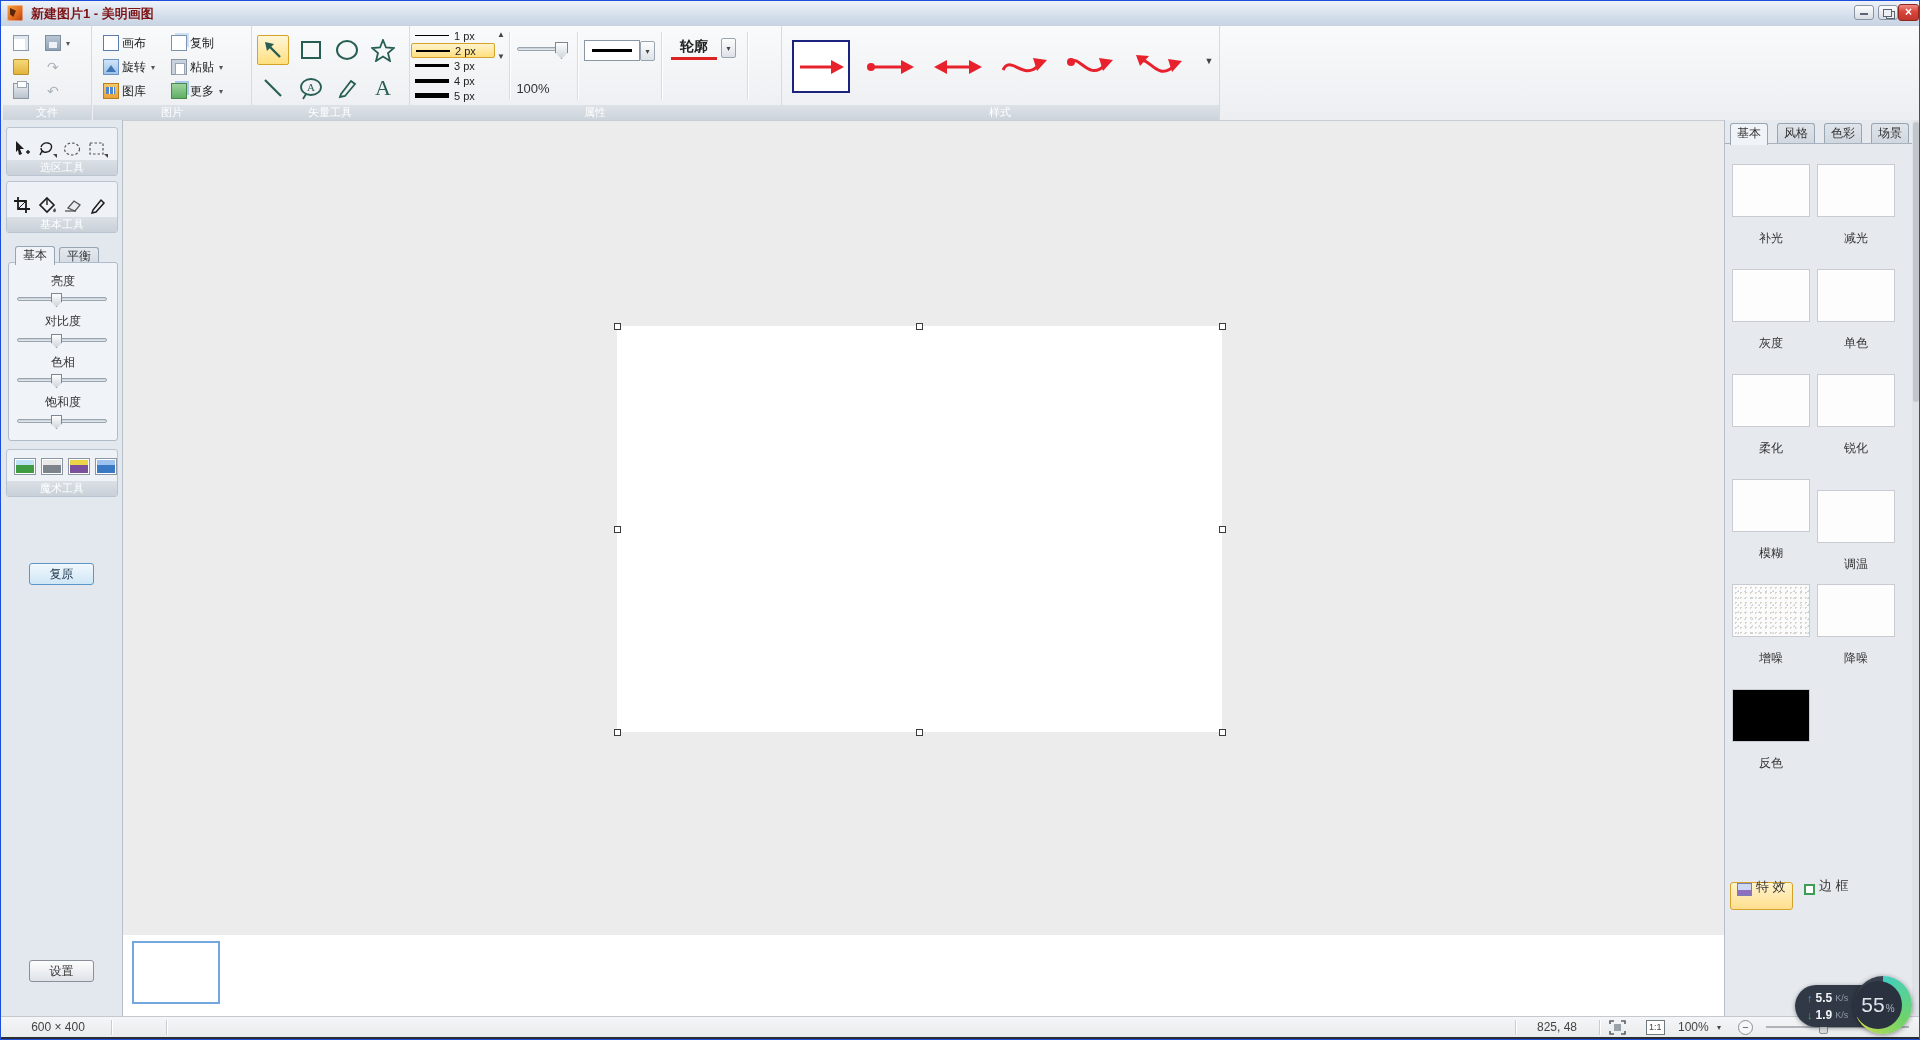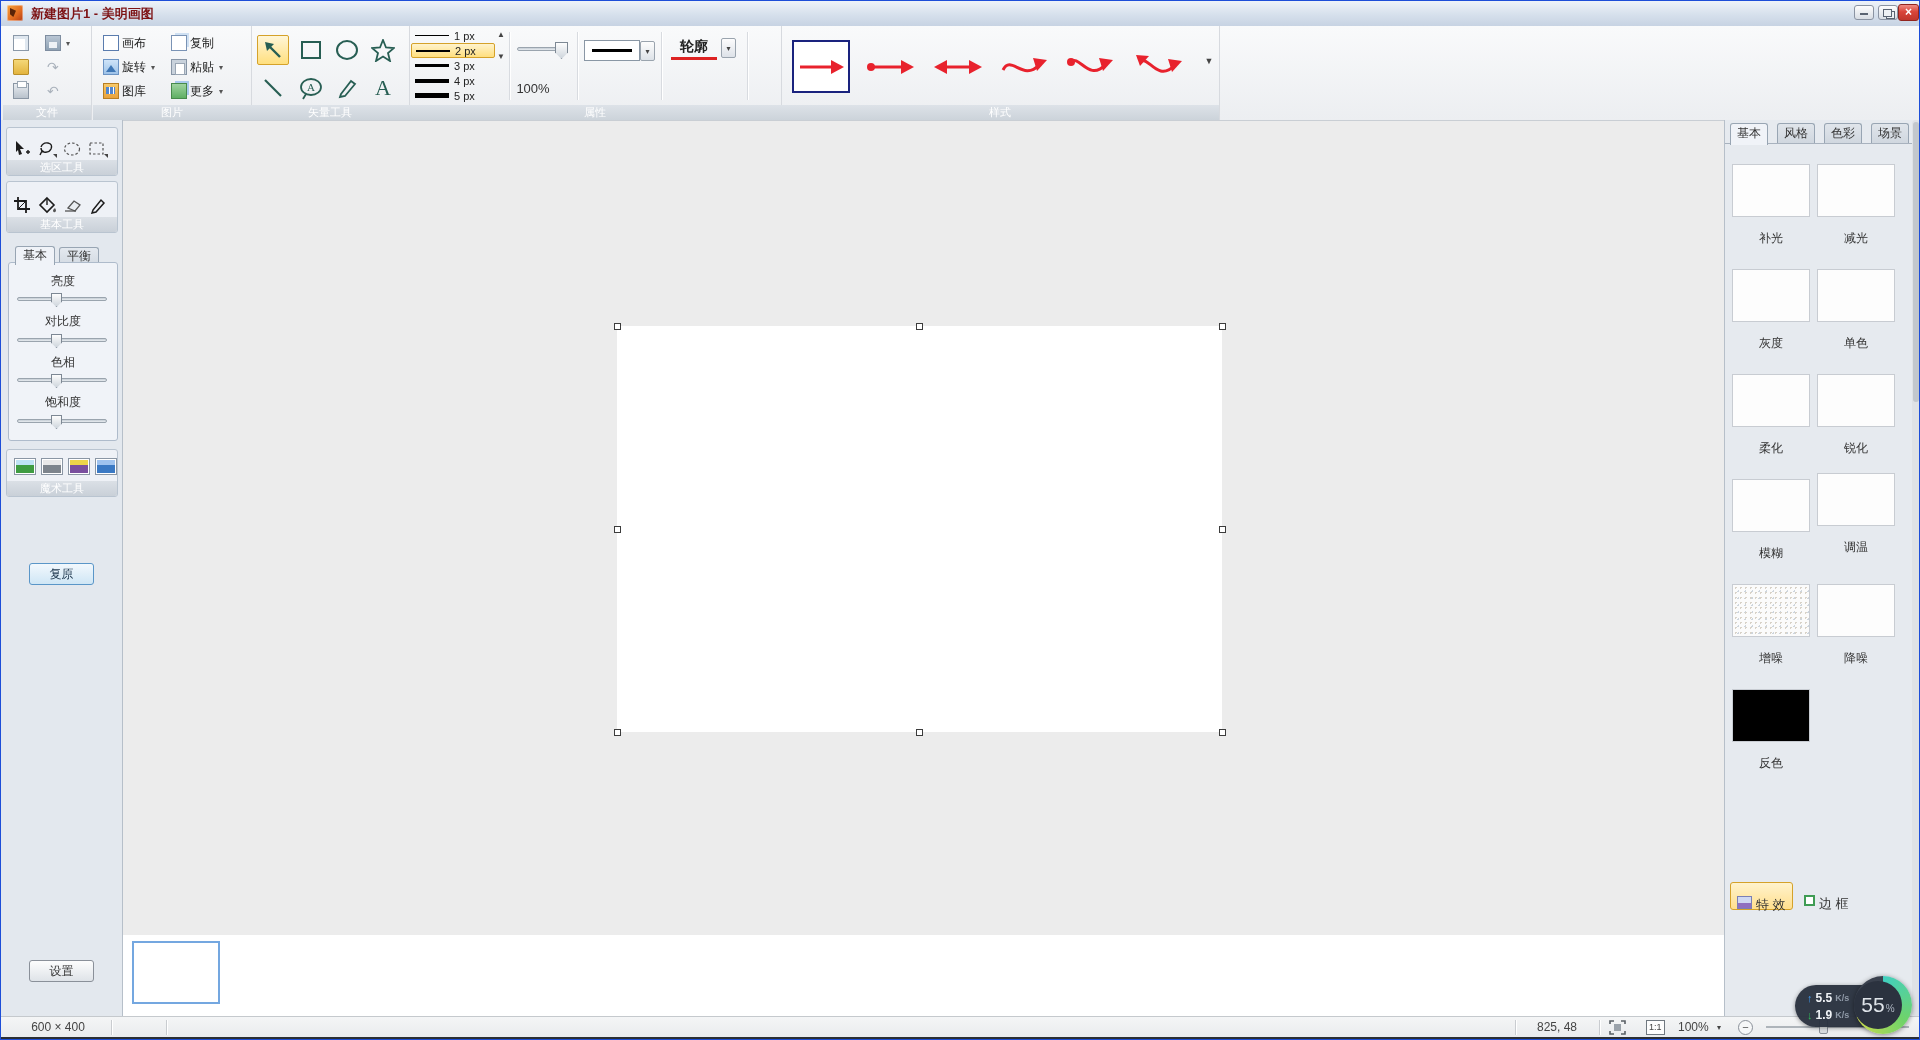--- a/index.html
+++ b/index.html
@@ -108,42 +108,42 @@
   .rtabline{position:absolute;left:0;top:23px;width:100%;height:1px;background:#a8b2be;}
   .rtab{position:absolute;top:3px;height:19px;padding:0 6px;font-size:12px;line-height:19px;color:#333;
      border:1px solid #98a5b3;border-bottom:none;border-radius:3px 3px 0 0;background:linear-gradient(#e0e5eb,#d0d7df);z-index:1;}
   .rtab.active{background:#f0f3f8;height:21px;z-index:3;}
   .fx{position:absolute;width:78px;}
   .fx-thumb{width:78px;height:53px;background:#fdfdfd;border:1px solid #c8ccd2;box-sizing:border-box;}
   .fx-thumb.noise{background-color:#fbfbfb;background-image:radial-gradient(#d8d2c8 1px,transparent 1px),radial-gradient(#cdd5dd 1px,transparent 1px);
      background-size:5px 5px,7px 7px;background-position:0 0,2px 3px;}
   .fx-thumb.black{background:#000;}
   .fx-label{margin-top:13px;text-align:center;font-size:12px;color:#333;}
-  .rbtn{position:absolute;height:24px;display:flex;align-items:flex-start;gap:4px;padding:13px 6px;font-size:13px;color:#333;border-radius:3px;box-sizing:border-box;}
+  .rbtn{position:absolute;height:24px;display:flex;align-items:flex-end;gap:4px;padding:13px 6px;font-size:13px;color:#333;border-radius:3px;box-sizing:border-box;}
   .rbtn.yellow{background:linear-gradient(#fff3cd,#ffdf8e);border:1px solid #d5a22a;}
   .fx-ic{display:inline-block;width:13px;height:11px;border:1px solid #7a7fb5;background:linear-gradient(#cfd8f2 55%,#8f6fc0 55%);}
   .frame-ic{display:inline-block;width:11px;height:11px;border:2px solid #3f9c54;box-sizing:border-box;background:#fff;}
   .rscroll{position:absolute;right:1px;top:0;width:8px;height:896px;background:#dfe2e6;border-radius:4px;}
   .rscroll-thumb{position:absolute;left:1px;top:2px;width:6px;height:280px;background:#c2c7cd;border-radius:3px;}
   
   .statusbar{position:absolute;left:0;top:1015px;width:1920px;height:21px;background:linear-gradient(#f4f5f6,#e9ebed);border-top:1px solid #c5c9cd;}
   .statusbar .txt{position:absolute;top:3px;font-size:12px;color:#444;}
   .ssep{position:absolute;top:3px;width:1px;height:15px;background:#c9ccd0;box-shadow:1px 0 0 #fff;}
   .darkband{position:absolute;left:0;top:1036px;width:1920px;height:4px;background:#2a2e34;}
   .miniic{position:absolute;top:3px;}
   .ratio-ic{border:1px solid #707880;font-size:9px;color:#444;padding:0 2px;line-height:13px;background:#fdfdfd;}
   .zminus{position:absolute;top:3px;width:15px;height:15px;border:1px solid #8a9099;border-radius:50%;background:#f6f7f8;
      text-align:center;line-height:13px;font-size:11px;color:#555;box-sizing:border-box;}
   .ztrack{position:absolute;top:1025px;left:1765px;width:143px;height:2px;background:#aeb4ba;}
   .zthumb{position:absolute;top:1018px;left:1818px;width:9px;height:15px;background:linear-gradient(#fdfdfd,#d5dade);border:1px solid #8a9099;border-radius:2px;box-sizing:border-box;}
   
   .netpill{position:absolute;left:1794px;top:984px;width:104px;height:42px;border-radius:21px;background:rgba(42,49,62,.96);
      color:#fff;box-shadow:0 1px 4px rgba(0,0,0,.4);}
   .netrow{position:absolute;left:12px;height:16px;font-size:12px;font-weight:bold;color:#f0f3f7;display:flex;align-items:center;gap:3px;}
-  .netrow .unit{font-size:9px;font-weight:bold;color:#8e98a6;}
+  .netrow .unit{font-size:9px;font-weight:normal;color:#8e98a6;}
   .uparr{color:#3f9bf0;font-size:11px;}
   .dnarr{color:#2fba57;font-size:11px;}
   .netcircle{position:absolute;left:1853px;top:975px;width:58px;height:58px;border-radius:50%;
      background:conic-gradient(from 0deg,#41cfc0 0%,#6fd36a 35%,#cddb4c 68%,#3a414e 68% 100%);
      box-shadow:0 1px 5px rgba(0,0,0,.45);display:flex;align-items:center;}
   .netinner{width:48px;height:48px;border-radius:50%;background:#2b323f;display:flex;align-items:baseline;justify-content:center;padding-top:13px;box-sizing:border-box;}
   .netinner .pct{font-size:21px;color:#dfe4ea;line-height:21px;}
   .netinner .pctsign{font-size:10px;color:#aeb6c2;margin-left:1px;}
 </style>
 </head>
@@ -480,21 +480,21 @@
         <div class="fx-label">柔化</div>
       </div>
     <div class="fx" style="left:92px;top:254px;">
         <div class="fx-thumb"></div>
         <div class="fx-label">锐化</div>
       </div>
     <div class="fx" style="left:7px;top:359px;">
         <div class="fx-thumb"></div>
         <div class="fx-label">模糊</div>
       </div>
-    <div class="fx" style="left:92px;top:353px;">
+    <div class="fx" style="left:92px;top:370px;">
         <div class="fx-thumb"></div>
         <div class="fx-label">调温</div>
       </div>
     <div class="fx" style="left:7px;top:464px;">
         <div class="fx-thumb noise"></div>
         <div class="fx-label">增噪</div>
       </div>
     <div class="fx" style="left:92px;top:464px;">
         <div class="fx-thumb"></div>
         <div class="fx-label">降噪</div>

